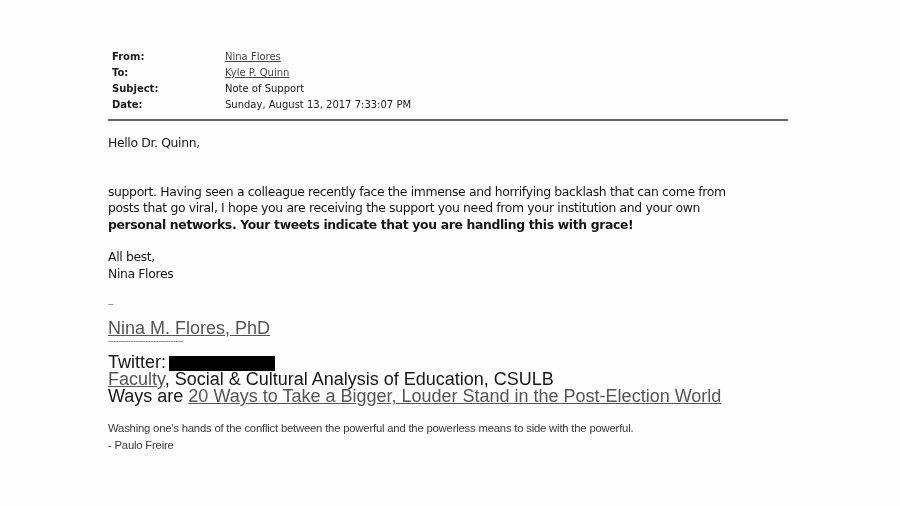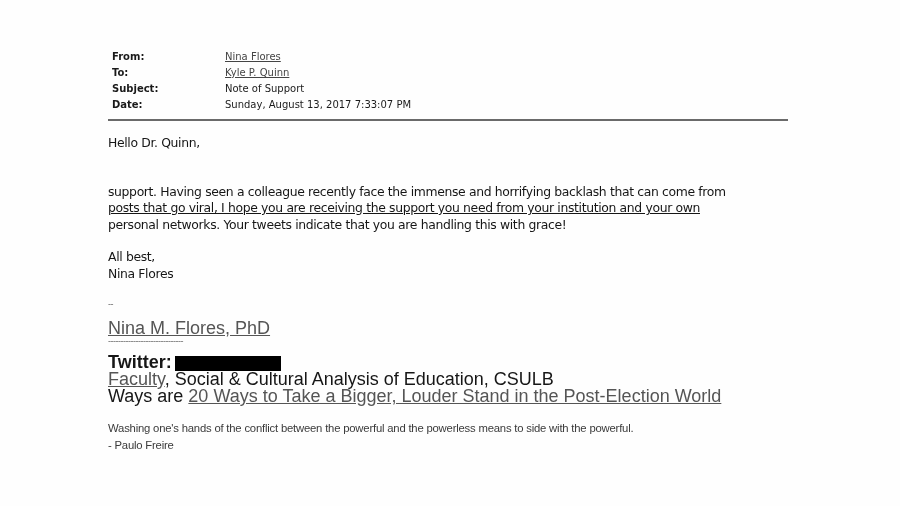--- a/index.html
+++ b/index.html
@@ -49,31 +49,31 @@
       <span class="hdr-label">Date:</span>
       <span class="hdr-value">Sunday, August 13, 2017 7:33:07 PM</span>
     </div>
   </div>
 
   <div class="rule"></div>
 
   <div class="body-text" style="top:119px;">Hello Dr. Quinn,</div>
 
   <div class="body-text" style="top:167.5px;">support. Having seen a colleague recently face the immense and horrifying backlash that can come from</div>
-  <div class="body-text" style="top:184px;text-decoration:underline;">posts that go viral, I hope you are receiving the support you need from your institution and your own</div>
-  <div class="body-text" style="top:200.5px;">personal networks. Your tweets indicate that you are handling this with grace!</div>
+  <div class="body-text" style="top:184px;">posts that go viral, I hope you are receiving the support you need from your institution and your own</div>
+  <div class="body-text" style="top:200.5px;font-weight:bold;">personal networks. Your tweets indicate that you are handling this with grace!</div>
 
   <div class="body-text" style="top:233px;">All best,</div>
   <div class="body-text" style="top:249.5px;">Nina Flores</div>
 
   <div class="dashes" style="top:283px;">--</div>
   <div class="sig link" style="top:302px;">Nina M. Flores, PhD</div>
   <div class="dashes" style="top:320px;">------------------------------</div>
 
-  <div class="sig" style="top:336px;font-weight:bold;">
+  <div class="sig" style="top:336px;">
     <span>Twitter:</span><span class="redact"></span>
   </div>
 
   <div class="sig" style="top:353px;">
     <span class="link">Faculty</span><span>, Social &amp; Cultural Analysis of Education, CSULB</span>
   </div>
 
   <div class="sig" style="top:370px;">
     <span>Ways are </span><span class="link">20 Ways to Take a Bigger, Louder Stand in the Post-Election World</span>
   </div>

